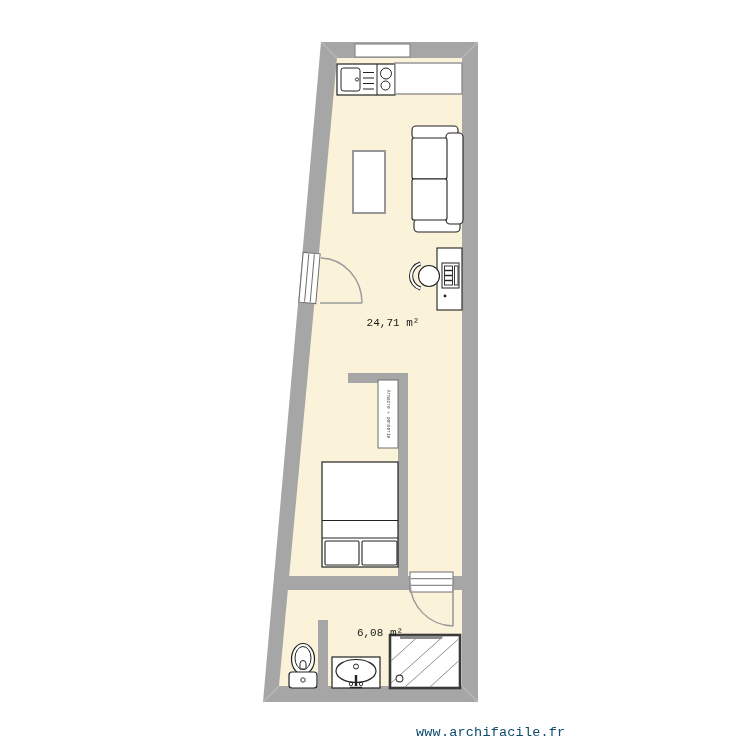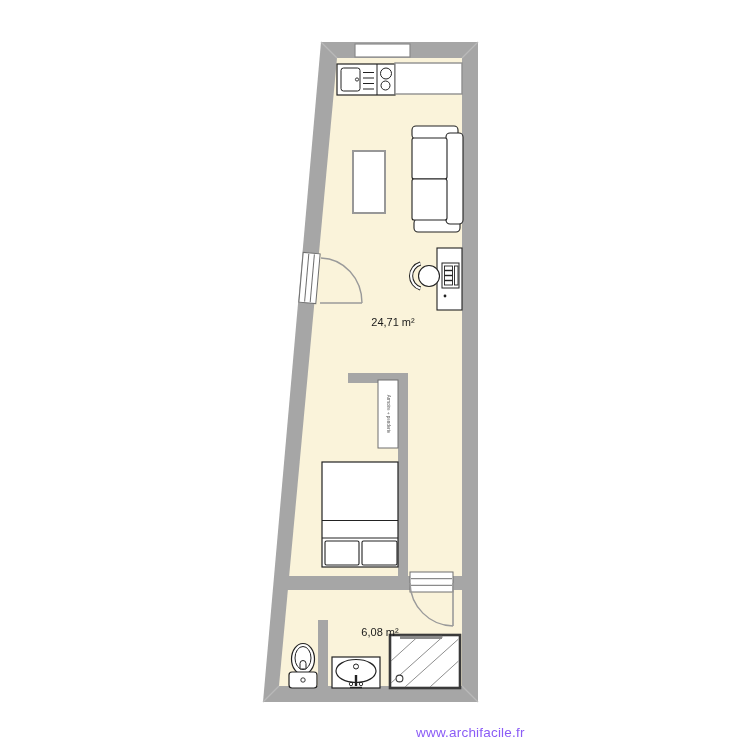--- a/index.html
+++ b/index.html
@@ -1,25 +1,25 @@
 <!DOCTYPE html>
 <html><head>
 <meta charset="utf-8">
 <style>
   html,body{margin:0;padding:0;background:#ffffff;}
   .canvas{
     position:relative;width:750px;height:750px;background:#ffffff;
-    font-family:Liberation Sans, sans-serif;overflow:hidden;
+    font-family:Liberation Mono, monospace;overflow:hidden;
   }
   svg{position:absolute;left:0;top:0;}
   .room-label{font-size:11px;fill:#1a1a1a;}
   .wardrobe-label{font-size:4.5px;fill:#555;}
   .footer-link{
     position:absolute;left:416px;top:725px;
-    font-size:13.5px;color:#8b5cf6;letter-spacing:.2px;white-space:nowrap;
+    font-size:13.5px;color:#0c4a6e;letter-spacing:.2px;white-space:nowrap;
   }
 </style>
 </head>
 <body>
 
 <div class="canvas">
   <svg width="750" height="750" viewBox="0 0 750 750">
 
     <g>
       <polygon points="321,42 478,42 478,702 263,702" fill="#a6a6a6"></polygon>

